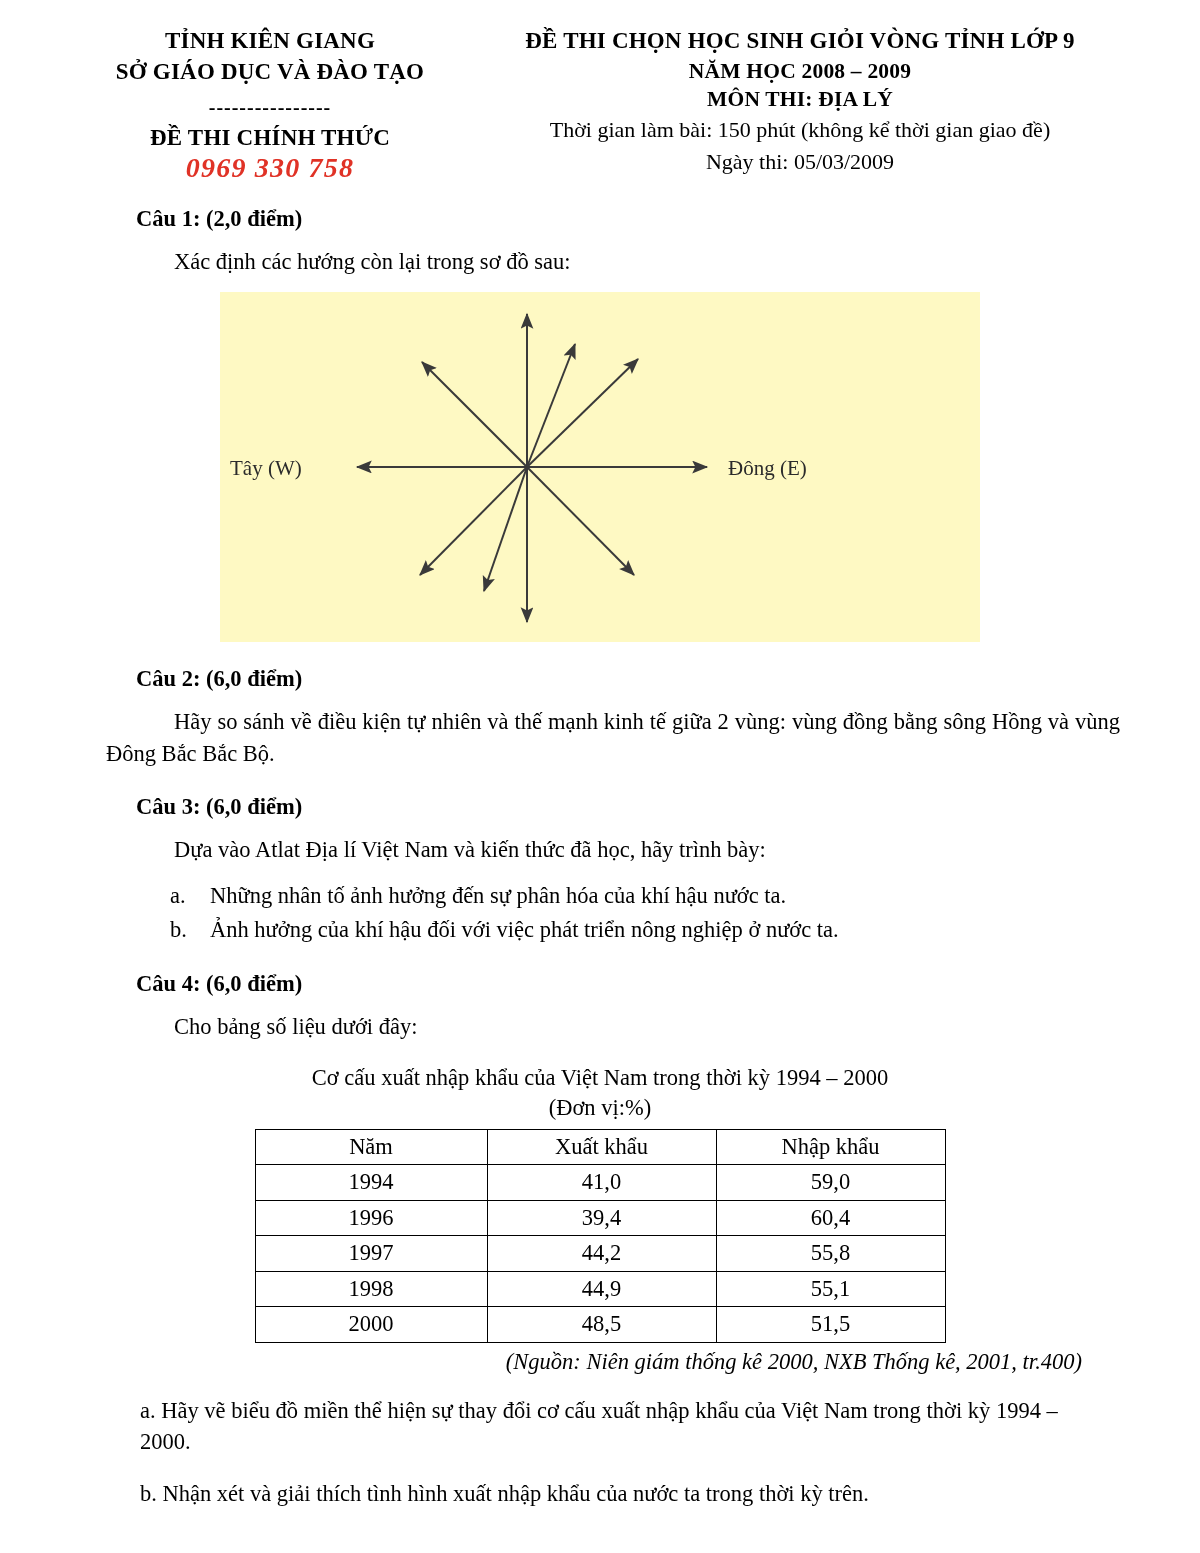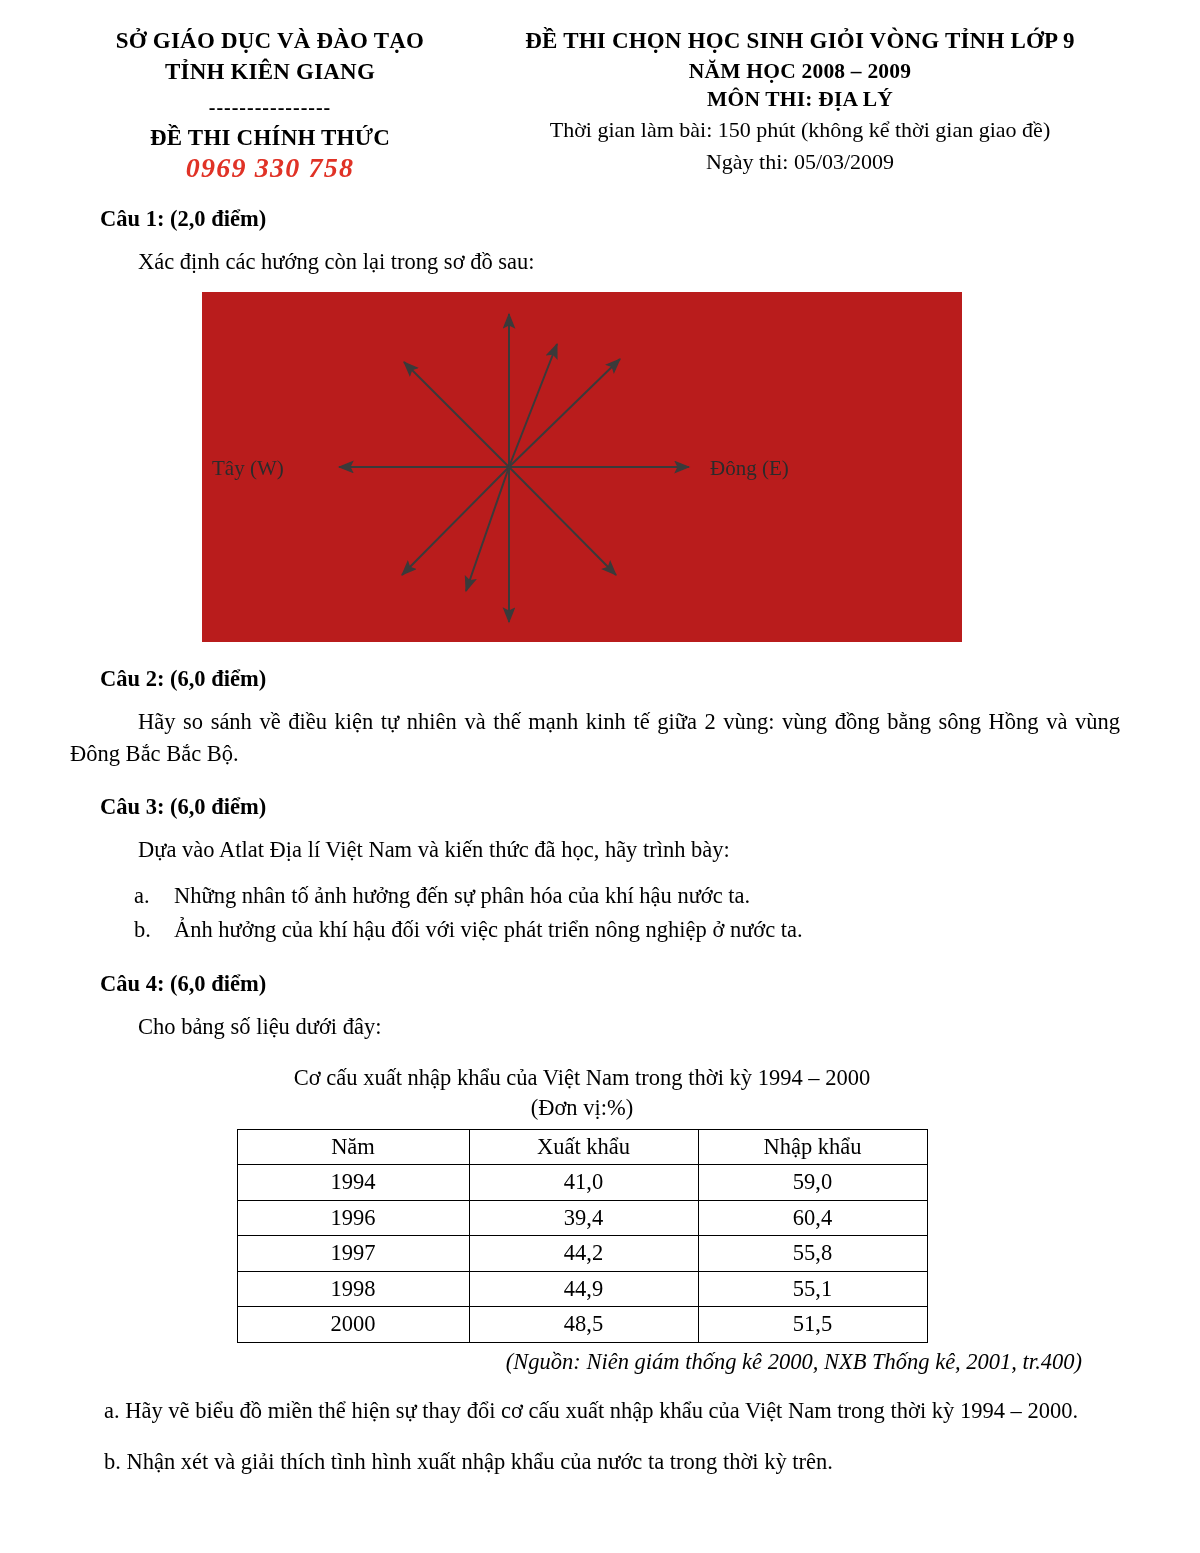--- a/index.html
+++ b/index.html
@@ -81,21 +81,21 @@
     color: #e03226;
     font-weight: bold;
     font-style: italic;
     font-size: 28px;
     letter-spacing: 1.2px;
     margin-top: -2px;
   }
 
   
   .content {
-    padding: 0 70px 0 34px;
+    padding: 0 70px 0 70px;
     box-sizing: border-box;
   }
   .q-head {
     font-weight: bold;
     font-size: 22.5px;
     margin-top: 24px;
     margin-left: 66px;
   }
   .para {
     font-size: 22.5px;
@@ -133,21 +133,21 @@
 
   
   .diagram-wrap {
     margin-top: 14px;
     display: flex;
     justify-content: center;
   }
   .diagram {
     width: 760px;
     height: 350px;
-    background: #b91c1c;
+    background: #fef9c3;
     position: relative;
     text-align: center;
   }
 
   
   .tbl-caption {
     text-align: center;
     font-size: 22.5px;
     margin-top: 22px;
   }
@@ -184,22 +184,22 @@
   }
 </style>
 </head>
 <body>
 
 <div class="page">
 
   <div class="header">
 
     <div class="header-left">
+      <div class="h-bold">TỈNH KIÊN GIANG</div>
       <div class="h-bold">SỞ GIÁO DỤC VÀ ĐÀO TẠO</div>
-      <div class="h-bold">TỈNH KIÊN GIANG</div>
       <div class="dashline">----------------</div>
       <div class="h-bold">ĐỀ THI CHÍNH THỨC</div>
       <div class="logo">
         <div class="logo-phone">0969 330 758</div>
       </div>
     </div>
 
     <div class="header-right">
       <div class="h-bold">ĐỀ THI CHỌN HỌC SINH GIỎI VÒNG TỈNH LỚP 9</div>
       <div class="h-bold sm">NĂM HỌC 2008 – 2009</div>

